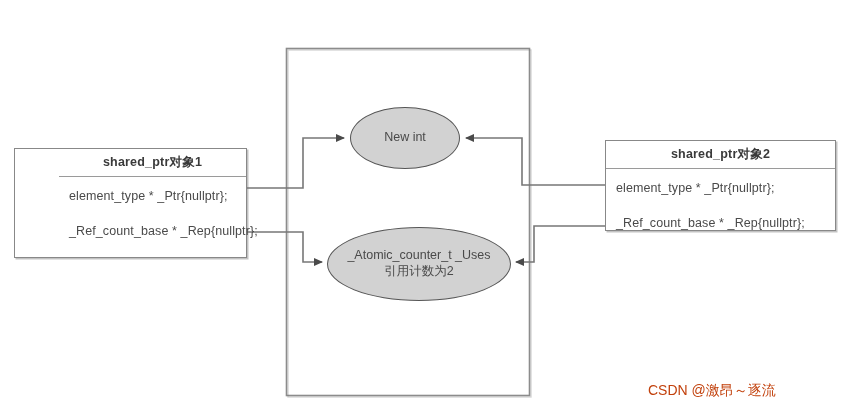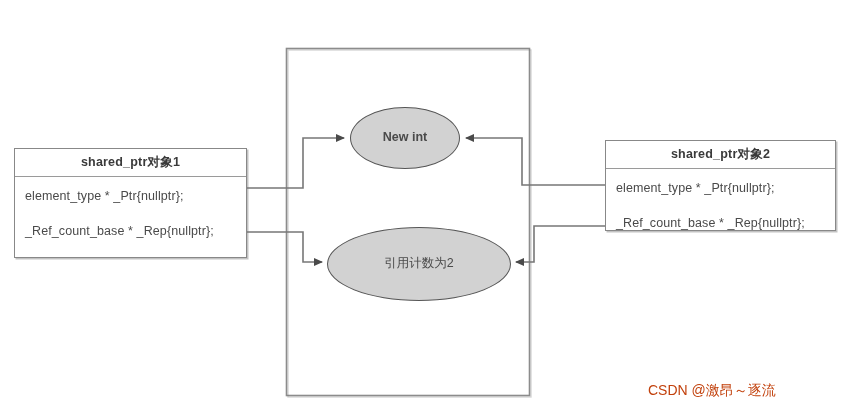--- a/index.html
+++ b/index.html
@@ -48,21 +48,21 @@
   .obj-field {
     font-size: 12.5px;
     color: #4a4a4a;
     white-space: nowrap;
     letter-spacing: 0.1px;
   }
   .obj-field + .obj-field {
     margin-top: 21px;
   }
 
-  #box-left  { left: 14px;  top: 148px; width: 233px; height: 110px; }
+  #box-left  { left: 14px;  top: 148px; width: 233px; height: 110px; padding-left: 44px; }
   #box-right { left: 605px; top: 140px; width: 231px; height: 91px; }
 
   
   .ellipse {
     position: absolute;
     background: #d2d2d2;
     border: 1.6px solid #555555;
     border-radius: 50%;
     display: flex;
     flex-direction: column;
@@ -70,21 +70,21 @@
     justify-content: center;
     box-sizing: border-box;
     text-align: center;
   }
   .ellipse-line {
     font-size: 12.5px;
     color: #4a4a4a;
     line-height: 1.25;
     white-space: nowrap;
   }
-  #ellipse-newint  { left: 350px; top: 107px; width: 110px; height: 62px; font-weight: bold; }
+  #ellipse-newint  { left: 350px; top: 107px; width: 110px; height: 62px; }
   #ellipse-counter { left: 327px; top: 227px; width: 184px; height: 74px; }
 
   
   #watermark {
     position: absolute;
     left: 648px;
     top: 382px;
     font-size: 14px;
     color: #c2410c;
     white-space: nowrap;
@@ -129,18 +129,19 @@
       <div class="obj-field">element_type * _Ptr{nullptr};</div>
       <div class="obj-field">_Ref_count_base * _Rep{nullptr};</div>
     </div>
   </div>
 
   <div class="ellipse" id="ellipse-newint">
     <div class="ellipse-line">New int</div>
   </div>
 
   <div class="ellipse" id="ellipse-counter">
+    <div class="ellipse-line">_Atomic_counter_t _Uses</div>
     <div class="ellipse-line">引用计数为2</div>
   </div>
 
   <div id="watermark">CSDN @激昂～逐流</div>
 
 </div>
 
 </body></html>

